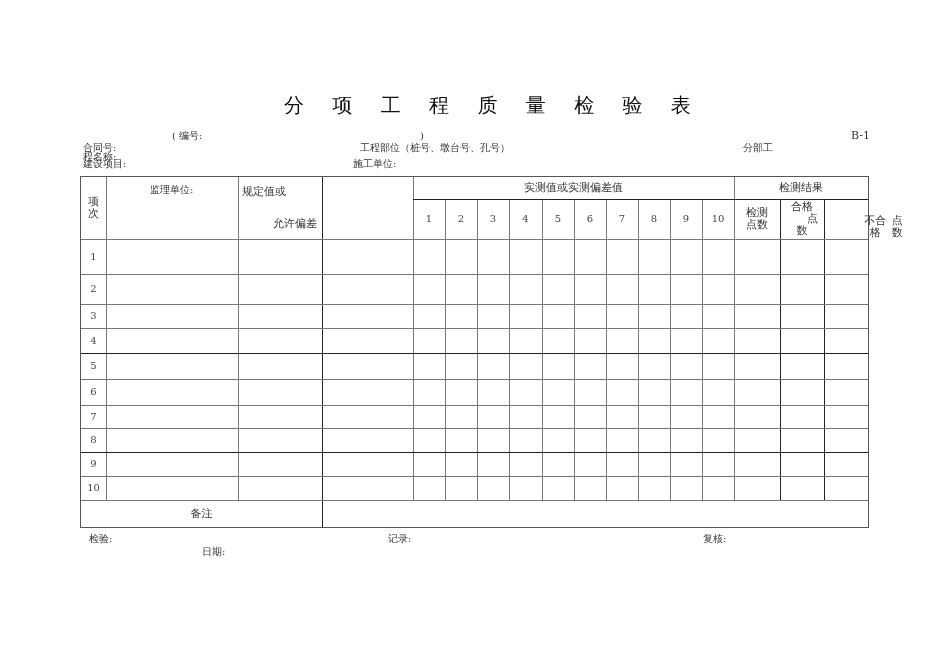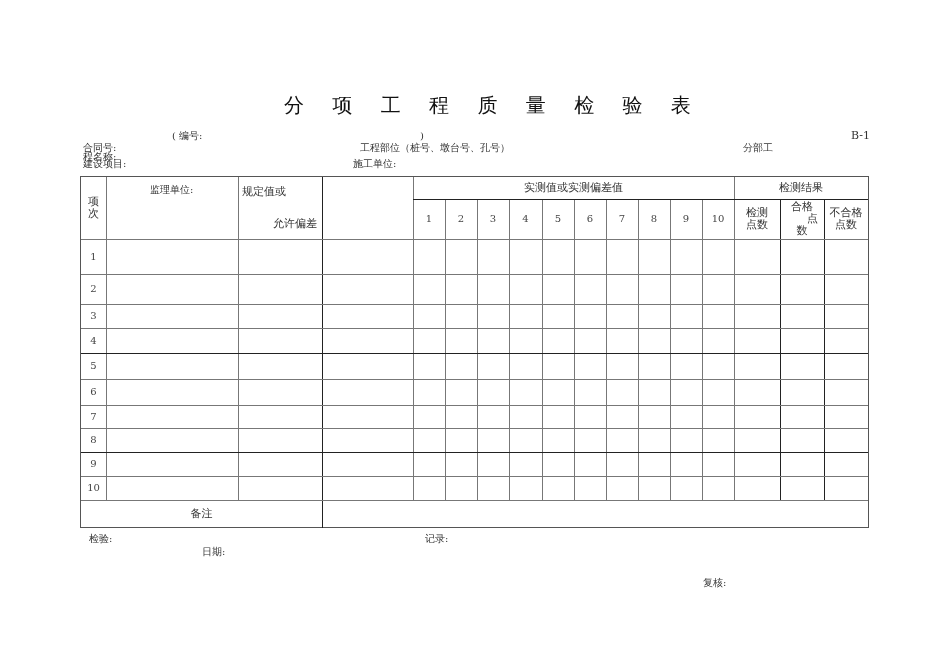--- a/index.html
+++ b/index.html
@@ -92,36 +92,36 @@
   <div class="cell" style="left:653px;top:0;width:134px;height:22px;">检测结果</div>
   <div class="cell" style="left:653px;top:22px;width:46px;height:40px;flex-direction:column;">
     <span>检测</span>
     <span>点数</span>
   </div>
   <div class="cell" style="left:699px;top:22px;width:44px;height:40px;flex-direction:column;">
     <span>合格</span>
     <span style="align-self:flex-end;padding-right:6px;">点</span>
     <span>数</span>
   </div>
-  <div class="cell" style="left:743px;top:22px;width:44px;height:40px;flex-direction:column;">
+  <div class="cell" style="left:781px;top:22px;width:44px;height:40px;flex-direction:row;align-items:flex-end;">
     <span>不合格</span>
     <span>点数</span>
   </div>
 
   <div class="cell num" style="left:0;top:62px;width:25px;height:35px;">1</div>
   <div class="cell num" style="left:0;top:97px;width:25px;height:30px;">2</div>
   <div class="cell num" style="left:0;top:127px;width:25px;height:24px;">3</div>
   <div class="cell num" style="left:0;top:151px;width:25px;height:25px;">4</div>
   <div class="cell num" style="left:0;top:176px;width:25px;height:26px;">5</div>
   <div class="cell num" style="left:0;top:202px;width:25px;height:26px;">6</div>
   <div class="cell num" style="left:0;top:228px;width:25px;height:23px;">7</div>
   <div class="cell num" style="left:0;top:251px;width:25px;height:24px;">8</div>
   <div class="cell num" style="left:0;top:275px;width:25px;height:24px;">9</div>
   <div class="cell num" style="left:0;top:299px;width:25px;height:24px;">10</div>
 
   <div class="cell" style="left:0;top:323px;width:241px;height:27px;">备注</div>
   <div class="cell" style="left:242px;top:323px;width:545px;height:27px;"></div>
 </div>
 
 <div class="abs meta" style="left:89px;top:533px;">检验:</div>
-<div class="abs meta" style="left:388px;top:533px;margin-left:37px;">记录:</div>
-<div class="abs meta" style="left:703px;top:533px;margin-top:44px;">复核:</div>
+<div class="abs meta" style="left:388px;top:533px;">记录:</div>
+<div class="abs meta" style="left:703px;top:533px;">复核:</div>
 <div class="abs meta" style="left:202px;top:546px;">日期:</div>
 
 </body></html>

